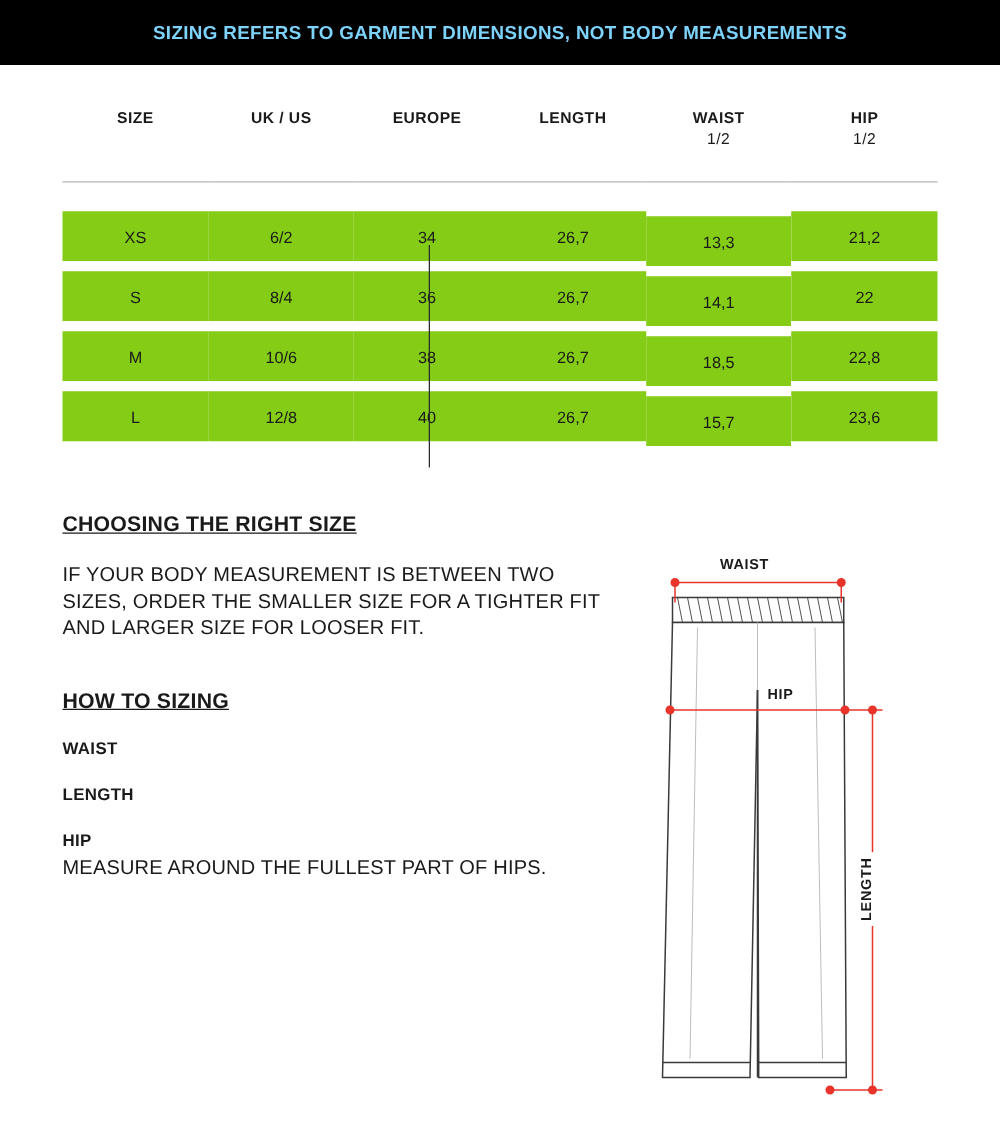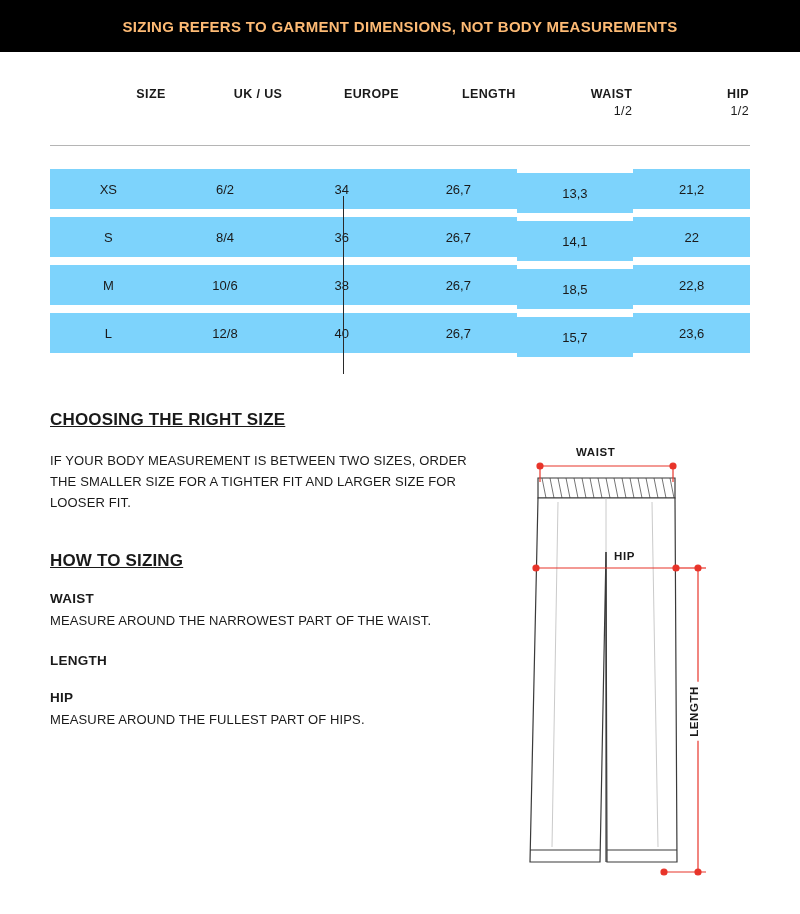--- a/index.html
+++ b/index.html
@@ -15,21 +15,21 @@
     font-family: "Liberation Sans", sans-serif;
     color: #1a1a1a;
     overflow: hidden;
   }
 
   
   .banner {
     width: 800px;
     height: 52px;
     background: #000000;
-    color: #fdba74;
+    color: #7dd3fc;
     display: flex;
     align-items: center;
     justify-content: center;
   }
   .banner-text {
     font-size: 15px;
     font-weight: bold;
     letter-spacing: 0.02em;
     text-align: center;
   }
@@ -43,21 +43,21 @@
     width: 700px;
     border-collapse: collapse;
     table-layout: fixed;
   }
   table.size-table th {
     font-size: 12.5px;
     font-weight: bold;
     letter-spacing: 0.03em;
     padding-bottom: 1px;
     vertical-align: top;
-    text-align: right;
+    text-align: center;
     color: #1a1a1a;
   }
   table.size-table th .sub {
     display: block;
     font-weight: normal;
     font-size: 12.5px;
     margin-top: 3px;
   }
   .head-row th { height: 58px; }
   .rule-row td {
@@ -65,21 +65,21 @@
     height: 1px;
     padding: 0;
   }
   .spacer-row td { height: 24px; padding: 0; }
 
   table.size-table td.cell {
     font-size: 13px;
     text-align: center;
     height: 40px;
     padding: 0;
-    background: #7dd3fc;
+    background: #84cc16;
   }
   table.size-table tr.gap td { height: 8px; background: #ffffff; padding: 0; }
 
   
   .divider {
     position: absolute;
     left: 343px;
     top: 196px;
     width: 1px;
     height: 178px;
@@ -97,21 +97,21 @@
     width: 430px;
   }
   h2.section-title {
     font-size: 17px;
     font-weight: bold;
     margin: 0 0 20px 0;
     letter-spacing: 0.01em;
     text-decoration: underline;
   }
   p.body-text {
-    font-size: 13px;
+    font-size: 16px;
     line-height: 21px;
     margin: 0;
     letter-spacing: 0.01em;
   }
   .block-gap { height: 38px; }
   h3.sub-title {
     font-size: 13.5px;
     font-weight: bold;
     margin: 0 0 4px 0;
     letter-spacing: 0.02em;
@@ -235,21 +235,20 @@
 <div class="lower">
   <h2 class="section-title">CHOOSING THE RIGHT SIZE</h2>
   <p class="body-text">IF YOUR BODY MEASUREMENT IS BETWEEN TWO SIZES, ORDER THE SMALLER SIZE FOR A TIGHTER FIT AND LARGER SIZE FOR LOOSER FIT.</p>
 
   <div class="block-gap"></div>
 
   <h2 class="section-title">HOW TO SIZING</h2>
 
   <div class="measure-item">
     <h3 class="sub-title">WAIST</h3>
-    <p class="body-text">MEASURE AROUND THE NARROWEST PART OF THE WAIST.</p>
   </div>
 
   <div class="measure-item">
     <h3 class="sub-title">LENGTH</h3>
   </div>
 
   <div class="measure-item">
     <h3 class="sub-title">HIP</h3>
     <p class="body-text">MEASURE AROUND THE FULLEST PART OF HIPS.</p>
   </div>

